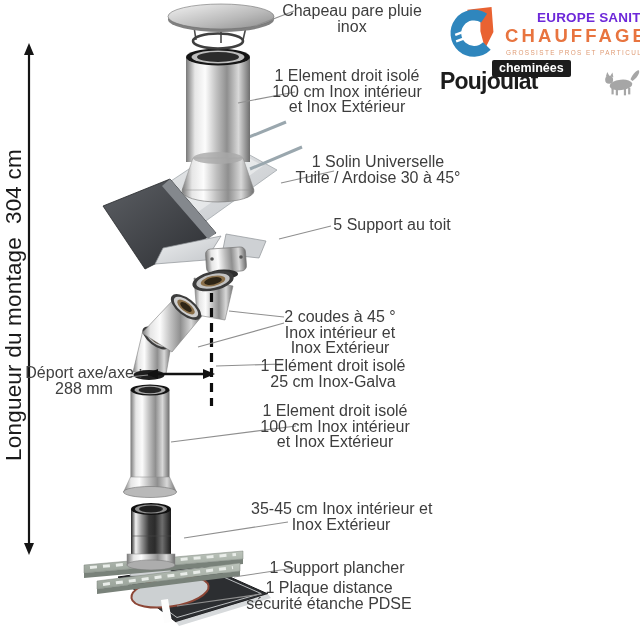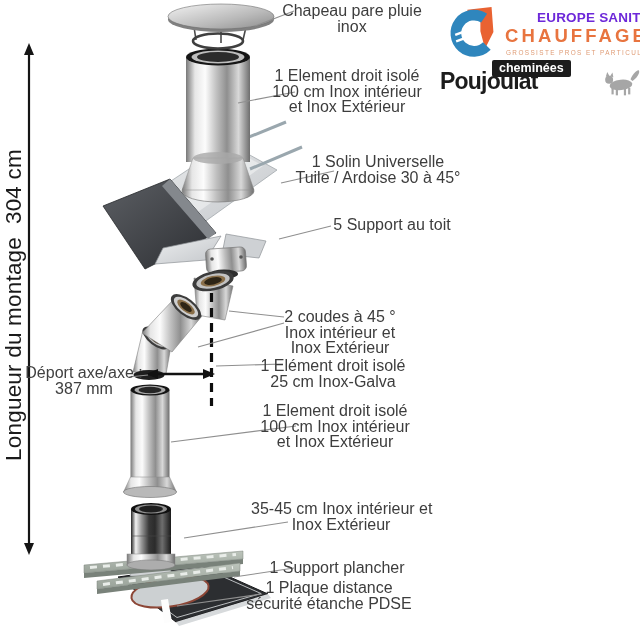--- a/index.html
+++ b/index.html
@@ -226,21 +226,21 @@
     <div>2 coudes à 45 °</div>
       <div>Inox intérieur et</div>
       <div>Inox Extérieur</div>
   </div>
   <div class="lbl" style="left:258px;top:358px;width:150px;">
     <div>1 Elément droit isolé</div>
       <div>25 cm Inox-Galva</div>
   </div>
   <div class="lbl" style="left:24px;top:365px;width:120px;color:#404040;">
     <div>Déport axe/axe :</div>
-      <div>387 mm</div>
+      <div>288 mm</div>
   </div>
   <div class="lbl" style="left:250px;top:403px;width:170px;">
     <div>1 Element droit isolé</div>
       <div>100 cm Inox intérieur</div>
       <div>et Inox Extérieur</div>
   </div>
   <div class="lbl" style="left:251px;top:501px;width:180px;">
       <div>35-45 cm Inox intérieur et</div>
       <div>Inox Extérieur</div>
   </div>

